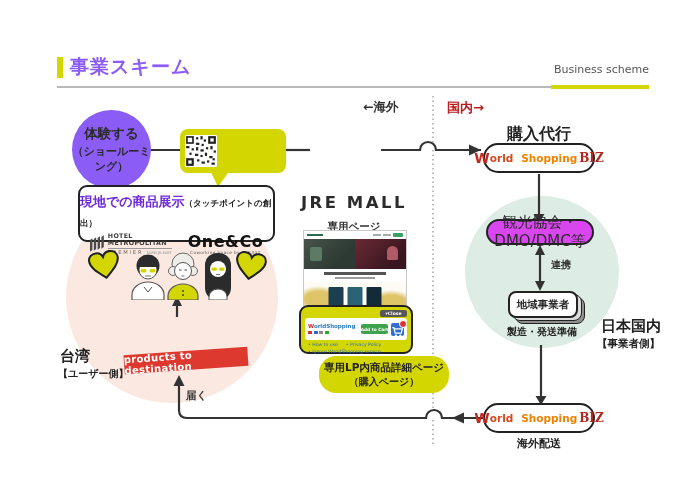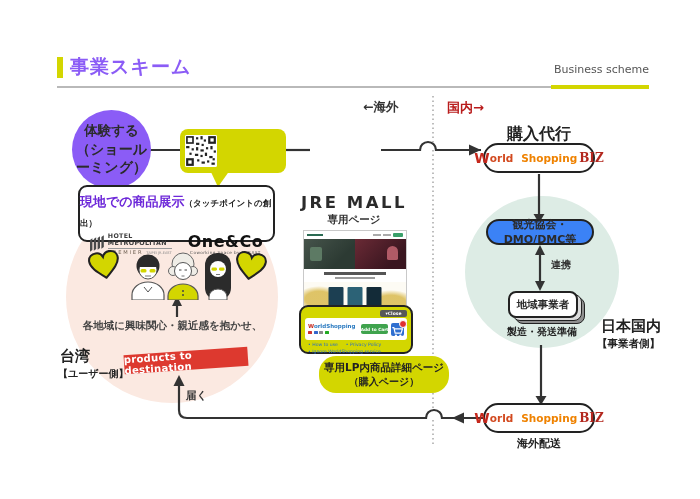--- a/index.html
+++ b/index.html
@@ -22,21 +22,21 @@
 
   
   .pink-circle{left:66px;top:191px;width:212px;height:212px;border-radius:50%;background:#fbe9e1;}
   .green-circle{left:465px;top:196px;width:154px;height:152px;border-radius:50%;background:#ddece5;}
 
   svg.connectors{position:absolute;left:0;top:0;}
 
   
   .exp-circle{left:72px;top:110px;width:79px;height:79px;border-radius:50%;background:#8b5cf6;}
   .exp-title{font-size:13.5px;font-weight:bold;color:#2b2b2b;}
-  .exp-sub{font-size:14px;font-weight:bold;color:#2b2b2b;margin-top:1px;}
+  .exp-sub{font-size:11px;font-weight:bold;color:#2b2b2b;margin-top:1px;}
   .buy-circle{left:307px;top:111px;width:76px;height:76px;border-radius:50%;background:#d3d600;}
   .buy-label{font-size:13.5px;font-weight:bold;}
 
   
   .qr-bubble{left:180px;top:129px;width:106px;height:44px;background:#d3d600;border-radius:8px;
              display:flex;align-items:center;gap:4px;padding:0 5px;box-sizing:border-box;}
   .qr-img{width:32px;height:32px;background:#fff;border-radius:2px;flex:0 0 auto;}
   .qr-text{font-size:7.5px;font-weight:bold;line-height:1.4;color:#222;text-align:left;}
 
   
@@ -63,21 +63,21 @@
           display:flex;align-items:center;justify-content:center;}
   .ribbon span{font-size:10px;font-weight:bold;color:#fff;letter-spacing:.3px;}
 
   .taiwan-name{left:60px;top:347px;font-size:15px;font-weight:bold;color:#222;}
   .taiwan-role{left:58px;top:367px;font-size:10px;font-weight:bold;color:#222;}
   .deliver-lbl{left:186px;top:389px;font-size:10.5px;font-weight:bold;color:#333;}
 
   
   .jre-title{left:298px;top:193px;width:112px;text-align:center;font-size:16.5px;font-weight:bold;
              letter-spacing:2.5px;color:#2b2b2b;}
-  .jre-sub{left:298px;top:213px;width:112px;text-align:center;font-size:10.5px;font-weight:bold;color:#333;}
+  .jre-sub{left:298px;top:220px;width:112px;text-align:center;font-size:10.5px;font-weight:bold;color:#333;}
 
   
   .shot{left:303px;top:230px;width:104px;height:85px;background:#fff;border:1px solid #c9c9c9;box-sizing:border-box;}
   .shot-head{height:8px;display:flex;align-items:center;justify-content:space-between;padding:0 3px;}
   .sh-logo{width:16px;height:2.5px;background:#2a6a52;}
   .sh-right{display:flex;gap:2px;align-items:center;}
   .sh-bar{width:8px;height:2px;background:#aaa;}
   .sh-green{width:10px;height:4px;background:#3aa06a;border-radius:1px;}
   .shot-photos{height:30px;display:flex;}
   .ph-l{flex:1;background:linear-gradient(135deg,#46544b 0%,#2c3a33 70%);position:relative;}
@@ -123,22 +123,22 @@
 
   
   .ws-box{width:112px;height:30px;background:#fff;border:2px solid #222;border-radius:15px;box-sizing:border-box;}
   .ws-top{left:483px;top:143px;} .ws-bottom{left:483px;top:403px;}
   .ws-w{font-size:14px;font-weight:bold;color:#c5281c;}
   .ws-orld{font-size:10.5px;font-weight:bold;color:#d2491f;}
   .ws-shop{font-size:10.5px;font-weight:bold;color:#ef8200;margin-left:8px;}
   .ws-biz{font-size:12px;font-weight:bold;font-family:"DejaVu Serif","Liberation Serif",serif;color:#b3271e;margin-left:2px;}
   .proxy-lbl{left:489px;top:124px;width:100px;text-align:center;font-size:16px;font-weight:bold;color:#222;}
   .ship-lbl{left:489px;top:436px;width:100px;text-align:center;font-size:11px;font-weight:bold;color:#222;}
-  .tourism-box{left:486px;top:219px;width:108px;height:26px;background:#3b82f6;border:2px solid #222;
-               border-radius:13px;box-sizing:border-box;font-size:11px;font-weight:bold;}
+  .tourism-box{left:486px;top:219px;width:108px;height:26px;background:#d946ef;border:2px solid #222;
+               border-radius:13px;box-sizing:border-box;font-size:15px;font-weight:normal;}
   .coop-lbl{left:551px;top:258px;font-size:10px;font-weight:bold;color:#333;}
   .stack-back{left:515px;top:297px;width:70px;height:27px;background:#8f8f8f;border:1.5px solid #222;border-radius:8px;box-sizing:border-box;}
   .stack-mid{left:511.5px;top:294px;width:70px;height:27px;background:#dcdcdc;border:1.5px solid #222;border-radius:8px;box-sizing:border-box;}
   .stack-front{left:508px;top:291px;width:70px;height:27px;background:#fff;border:2px solid #222;
                border-radius:8px;box-sizing:border-box;font-size:10.5px;font-weight:bold;}
   .prep-lbl{left:494px;top:325px;width:96px;text-align:center;font-size:10px;font-weight:bold;color:#222;}
   .japan-name{left:601px;top:317px;font-size:15px;font-weight:bold;color:#222;}
   .japan-role{left:597px;top:337px;font-size:10.5px;font-weight:bold;color:#222;}
 
   .heart{width:33px;height:31px;}
@@ -298,21 +298,20 @@
     <g>
       <rect x="117" y="11" width="26" height="47" rx="12" fill="#2b2b2b"></rect>
       <circle cx="130" cy="27" r="8" fill="#fff"></circle>
       <rect x="123.5" y="25.5" width="5.5" height="3.2" rx="1.4" fill="#d3d600"></rect>
       <rect x="131" y="25.5" width="5.5" height="3.2" rx="1.4" fill="#d3d600"></rect>
       <line x1="128" y1="32.5" x2="132" y2="32.5" stroke="#555" stroke-width=".8"></line>
       <path d="M121,58 v-3 a9,8 0 0 1 18,0 v3 z" fill="#fff" stroke="#555" stroke-width="1"></path>
     </g>
   </svg>
 
-  <div class="abs appeal1">各地域に興味関心・親近感を抱かせ、</div>
   <div class="abs ribbon">
     <span>products to destination</span>
   </div>
 
   <div class="abs taiwan-name">台湾</div>
   <div class="abs taiwan-role">【ユーザー側】</div>
   <div class="abs deliver-lbl">届く</div>
 
   <div class="abs jre-title">JRE MALL</div>
   <div class="abs jre-sub">専用ページ</div>

